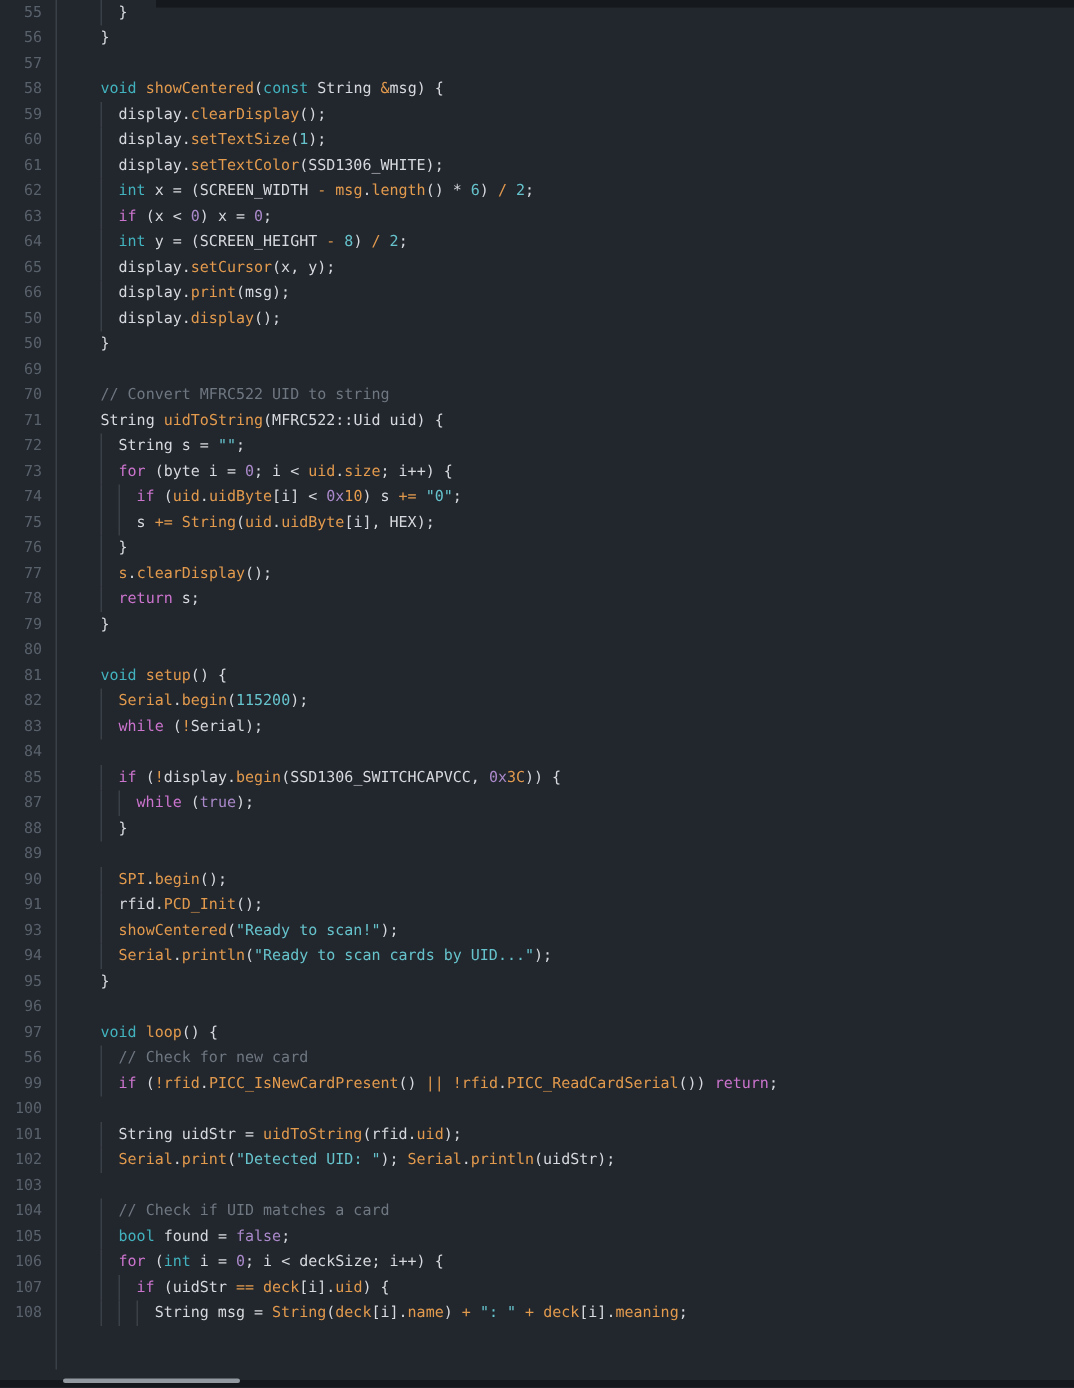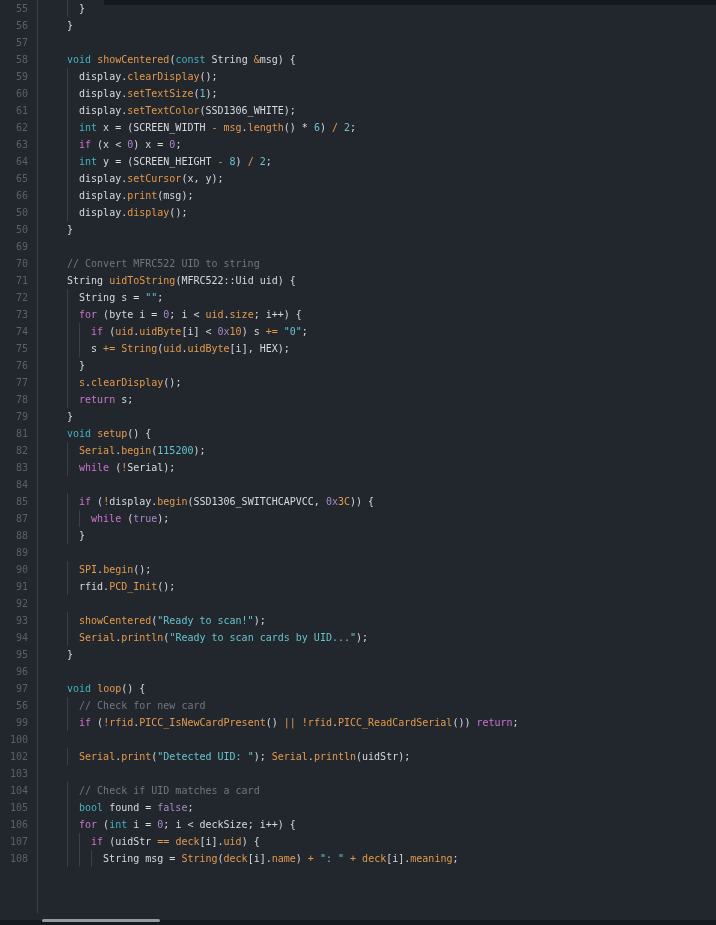--- a/index.html
+++ b/index.html
@@ -80,39 +80,40 @@
       <div class="line"><span class="num">70</span><span class="code"><span class="tok-m">// Convert MFRC522 UID to string</span></span></div>
       <div class="line"><span class="num">71</span><span class="code"><span class="tok-w">String </span><span class="tok-o">uidToString</span><span class="tok-w">(MFRC522::Uid uid) {</span></span></div>
       <div class="line"><span class="num">72</span><span class="code"><span class="guide"></span><span class="tok-w">String s = </span><span class="tok-s">""</span><span class="tok-w">;</span></span></div>
       <div class="line"><span class="num">73</span><span class="code"><span class="guide"></span><span class="tok-c">for</span><span class="tok-w"> (byte i = </span><span class="tok-p">0</span><span class="tok-w">; i &lt; </span><span class="tok-o">uid</span><span class="tok-w">.</span><span class="tok-o">size</span><span class="tok-w">; i++) {</span></span></div>
       <div class="line"><span class="num">74</span><span class="code"><span class="guide"></span><span class="guide"></span><span class="tok-c">if</span><span class="tok-w"> (</span><span class="tok-o">uid</span><span class="tok-w">.</span><span class="tok-o">uidByte</span><span class="tok-w">[i] &lt; </span><span class="tok-p">0x</span><span class="tok-o">10</span><span class="tok-w">) s </span><span class="tok-o">+=</span><span class="tok-w"> </span><span class="tok-s">"0"</span><span class="tok-w">;</span></span></div>
       <div class="line"><span class="num">75</span><span class="code"><span class="guide"></span><span class="guide"></span><span class="tok-w">s </span><span class="tok-o">+=</span><span class="tok-w"> </span><span class="tok-o">String</span><span class="tok-w">(</span><span class="tok-o">uid</span><span class="tok-w">.</span><span class="tok-o">uidByte</span><span class="tok-w">[i], HEX);</span></span></div>
       <div class="line"><span class="num">76</span><span class="code"><span class="guide"></span><span class="tok-w">}</span></span></div>
       <div class="line"><span class="num">77</span><span class="code"><span class="guide"></span><span class="tok-o">s</span><span class="tok-w">.</span><span class="tok-o">clearDisplay</span><span class="tok-w">();</span></span></div>
       <div class="line"><span class="num">78</span><span class="code"><span class="guide"></span><span class="tok-c">return</span><span class="tok-w"> s;</span></span></div>
       <div class="line"><span class="num">79</span><span class="code"><span class="tok-w">}</span></span></div>
+      <div class="line"><span class="num">80</span><span class="code"></span></div>
       <div class="line"><span class="num">81</span><span class="code"><span class="tok-k">void</span><span class="tok-w"> </span><span class="tok-o">setup</span><span class="tok-w">() {</span></span></div>
       <div class="line"><span class="num">82</span><span class="code"><span class="guide"></span><span class="tok-o">Serial</span><span class="tok-w">.</span><span class="tok-o">begin</span><span class="tok-w">(</span><span class="tok-n">115200</span><span class="tok-w">);</span></span></div>
       <div class="line"><span class="num">83</span><span class="code"><span class="guide"></span><span class="tok-c">while</span><span class="tok-w"> (</span><span class="tok-o">!</span><span class="tok-w">Serial);</span></span></div>
       <div class="line"><span class="num">84</span><span class="code"></span></div>
       <div class="line"><span class="num">85</span><span class="code"><span class="guide"></span><span class="tok-c">if</span><span class="tok-w"> (</span><span class="tok-o">!</span><span class="tok-w">display.</span><span class="tok-o">begin</span><span class="tok-w">(SSD1306_SWITCHCAPVCC, </span><span class="tok-p">0x</span><span class="tok-o">3C</span><span class="tok-w">)) {</span></span></div>
       <div class="line"><span class="num">87</span><span class="code"><span class="guide"></span><span class="guide"></span><span class="tok-c">while</span><span class="tok-w"> (</span><span class="tok-p">true</span><span class="tok-w">);</span></span></div>
       <div class="line"><span class="num">88</span><span class="code"><span class="guide"></span><span class="tok-w">}</span></span></div>
       <div class="line"><span class="num">89</span><span class="code"></span></div>
       <div class="line"><span class="num">90</span><span class="code"><span class="guide"></span><span class="tok-o">SPI</span><span class="tok-w">.</span><span class="tok-o">begin</span><span class="tok-w">();</span></span></div>
       <div class="line"><span class="num">91</span><span class="code"><span class="guide"></span><span class="tok-w">rfid.</span><span class="tok-o">PCD_Init</span><span class="tok-w">();</span></span></div>
-      <div class="line"><span class="num">92</span><span class="code"></span></div>
       <div class="line"><span class="num">93</span><span class="code"><span class="guide"></span><span class="tok-o">showCentered</span><span class="tok-w">(</span><span class="tok-s">"Ready to scan!"</span><span class="tok-w">);</span></span></div>
       <div class="line"><span class="num">94</span><span class="code"><span class="guide"></span><span class="tok-o">Serial</span><span class="tok-w">.</span><span class="tok-o">println</span><span class="tok-w">(</span><span class="tok-s">"Ready to scan cards by UID..."</span><span class="tok-w">);</span></span></div>
       <div class="line"><span class="num">95</span><span class="code"><span class="tok-w">}</span></span></div>
       <div class="line"><span class="num">96</span><span class="code"></span></div>
       <div class="line"><span class="num">97</span><span class="code"><span class="tok-k">void</span><span class="tok-w"> </span><span class="tok-o">loop</span><span class="tok-w">() {</span></span></div>
       <div class="line"><span class="num">56</span><span class="code"><span class="guide"></span><span class="tok-m">// Check for new card</span></span></div>
       <div class="line"><span class="num">99</span><span class="code"><span class="guide"></span><span class="tok-c">if</span><span class="tok-w"> (</span><span class="tok-o">!rfid</span><span class="tok-w">.</span><span class="tok-o">PICC_IsNewCardPresent</span><span class="tok-w">() </span><span class="tok-o">||</span><span class="tok-w"> </span><span class="tok-o">!rfid</span><span class="tok-w">.</span><span class="tok-o">PICC_ReadCardSerial</span><span class="tok-w">()) </span><span class="tok-c">return</span><span class="tok-w">;</span></span></div>
       <div class="line"><span class="num">100</span><span class="code"></span></div>
+      <div class="line"><span class="num">101</span><span class="code"><span class="guide"></span><span class="tok-w">String uidStr = </span><span class="tok-o">uidToString</span><span class="tok-w">(rfid.</span><span class="tok-o">uid</span><span class="tok-w">);</span></span></div>
       <div class="line"><span class="num">102</span><span class="code"><span class="guide"></span><span class="tok-o">Serial</span><span class="tok-w">.</span><span class="tok-o">print</span><span class="tok-w">(</span><span class="tok-s">"Detected UID: "</span><span class="tok-w">); </span><span class="tok-o">Serial</span><span class="tok-w">.</span><span class="tok-o">println</span><span class="tok-w">(uidStr);</span></span></div>
       <div class="line"><span class="num">103</span><span class="code"></span></div>
       <div class="line"><span class="num">104</span><span class="code"><span class="guide"></span><span class="tok-m">// Check if UID matches a card</span></span></div>
       <div class="line"><span class="num">105</span><span class="code"><span class="guide"></span><span class="tok-k">bool</span><span class="tok-w"> found = </span><span class="tok-p">false</span><span class="tok-w">;</span></span></div>
       <div class="line"><span class="num">106</span><span class="code"><span class="guide"></span><span class="tok-c">for</span><span class="tok-w"> (</span><span class="tok-k">int</span><span class="tok-w"> i = </span><span class="tok-p">0</span><span class="tok-w">; i &lt; deckSize; i++) {</span></span></div>
       <div class="line"><span class="num">107</span><span class="code"><span class="guide"></span><span class="guide"></span><span class="tok-c">if</span><span class="tok-w"> (uidStr </span><span class="tok-o">==</span><span class="tok-w"> </span><span class="tok-o">deck</span><span class="tok-w">[i].</span><span class="tok-o">uid</span><span class="tok-w">) {</span></span></div>
       <div class="line"><span class="num">108</span><span class="code"><span class="guide"></span><span class="guide"></span><span class="guide"></span><span class="tok-w">String msg = </span><span class="tok-o">String</span><span class="tok-w">(</span><span class="tok-o">deck</span><span class="tok-w">[i].</span><span class="tok-o">name</span><span class="tok-w">) </span><span class="tok-o">+</span><span class="tok-w"> </span><span class="tok-s">": "</span><span class="tok-w"> </span><span class="tok-o">+</span><span class="tok-w"> </span><span class="tok-o">deck</span><span class="tok-w">[i].</span><span class="tok-o">meaning</span><span class="tok-w">;</span></span></div>
     </div>
 </div>
 <div id="bottom-strip"></div>

